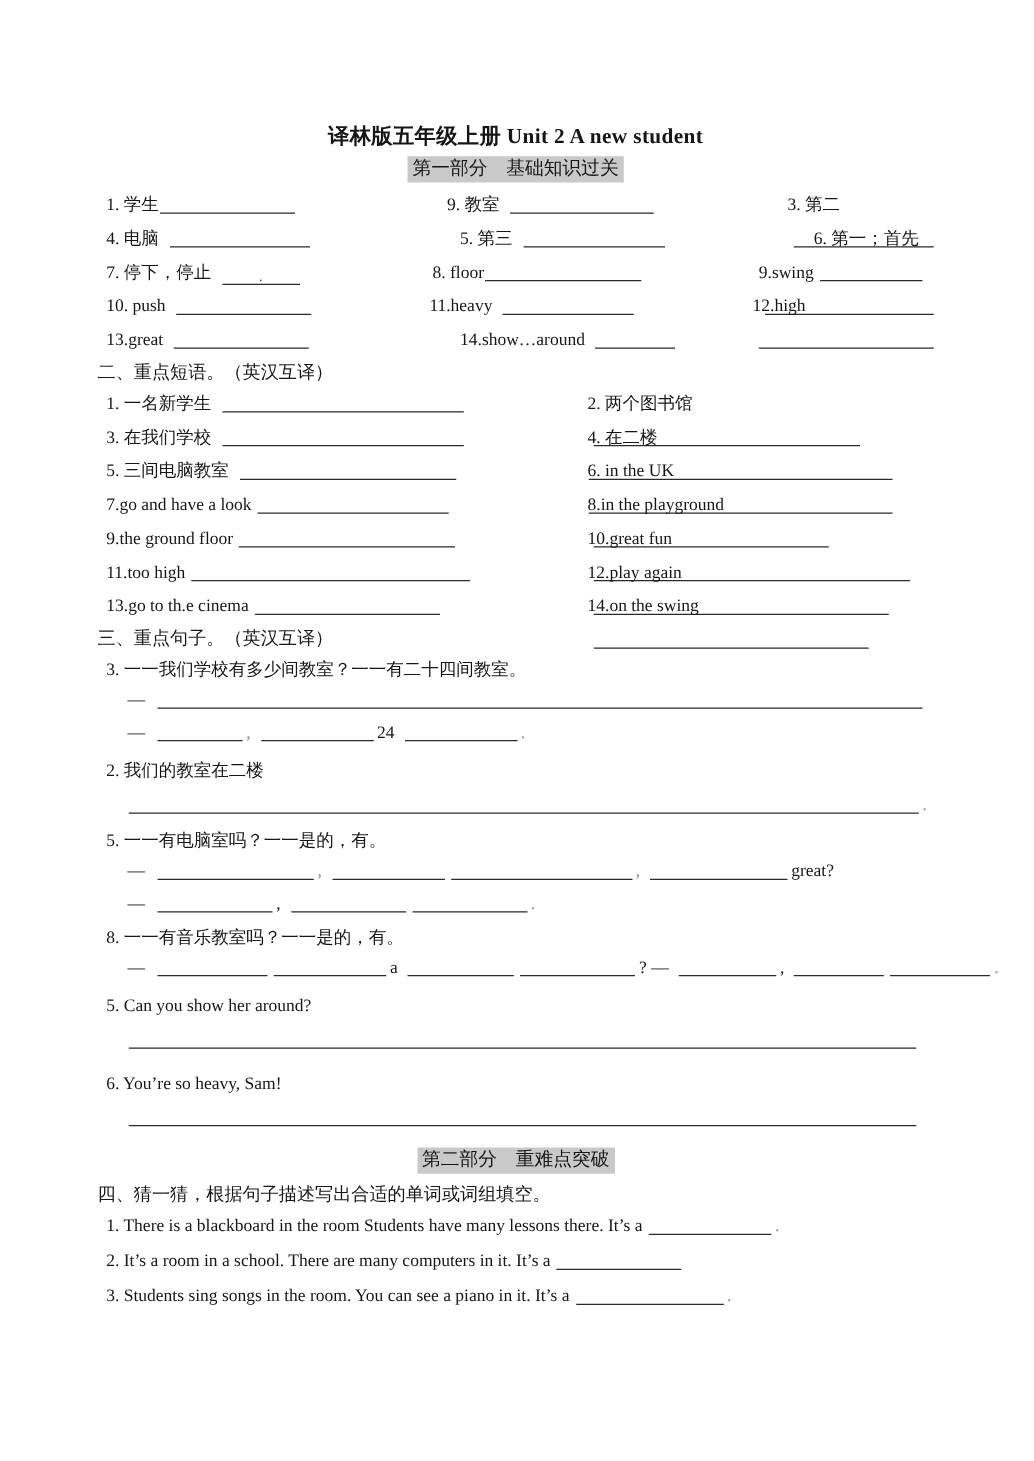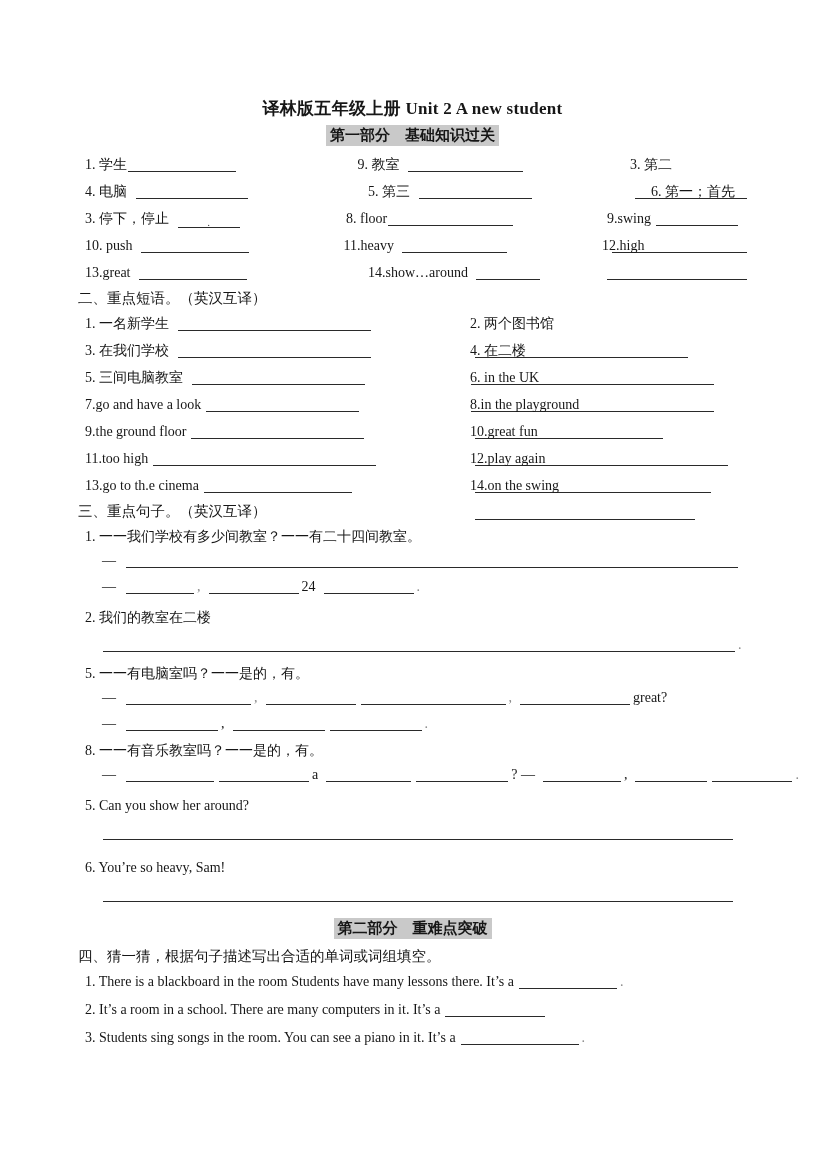--- a/index.html
+++ b/index.html
@@ -4,21 +4,21 @@
 <style>
   html,body{margin:0;padding:0;background:#e8e8e8;}
   .page{
     width:827px;height:1169px;background:#ffffff;box-sizing:border-box;
     padding:97px 80px 0 78px;margin:0 auto;
     font-family:"Liberation Serif","DejaVu Serif",serif;
     color:#161616;font-size:14px;overflow:hidden;
   }
   .title{text-align:center;font-weight:700;font-size:17px;margin-bottom:5px;letter-spacing:.3px;}
   .part-hd{text-align:center;margin:2px 0 5px;}
-  .hl{display:inline-block;background:#c9c9c9;font-weight:700;font-size:15px;padding:1px 4px;line-height:19px;}
+  .hl{display:inline-block;background:#c9c9c9;font-weight:400;font-size:15px;padding:1px 4px;line-height:19px;}
   .sec{font-size:14.5px;line-height:24px;}
   .vgrid,.pgrid{margin-left:7px;}
   .vrow,.prow{display:flex;align-items:flex-start;height:27px;line-height:27px;gap:48px;}
   .vc1,.vc2{width:235px;}
   .vc3{flex:1;}
   .pc1{width:337px;}
   .pc2{flex:1;}
   .blank{display:inline-block;border-bottom:1px solid #2a2a2a;height:12px;vertical-align:-3px;margin-left:5px;}
   .blank.nogap{margin-left:1px;}
   .dotted{text-align:center;font-size:11px;line-height:15px;color:#444;}
@@ -49,21 +49,21 @@
       <div class="vc1"><span>1. 学生</span><span class="blank nogap" style="width:108px"></span></div>
       <div class="vc2"><span>9. 教室 </span><span class="blank" style="width:115px"></span></div>
       <div class="vc3"><span>3. 第二 </span><span class="blank" style="width:112px"></span></div>
     </div>
     <div class="vrow">
       <div class="vc1"><span>4. 电脑 </span><span class="blank" style="width:112px"></span></div>
       <div class="vc2"><span>5. 第三 </span><span class="blank" style="width:113px"></span></div>
       <div class="vc3"><span>6. 第一；首先 </span><span class="blank" style="width:82px"></span></div>
     </div>
     <div class="vrow">
-      <div class="vc1"><span>3. 停下，停止 </span><span class="blank dotted" style="width:62px"><span>.</span></span></div>
+      <div class="vc1"><span>7. 停下，停止 </span><span class="blank dotted" style="width:62px"><span>.</span></span></div>
       <div class="vc2"><span>8. floor</span><span class="blank nogap" style="width:125px"></span></div>
       <div class="vc3"><span>9.swing </span><span class="blank" style="width:135px"></span></div>
     </div>
     <div class="vrow">
       <div class="vc1"><span>10. push </span><span class="blank" style="width:108px"></span></div>
       <div class="vc2"><span>11.heavy </span><span class="blank" style="width:105px"></span></div>
       <div class="vc3"><span>12.high </span><span class="blank" style="width:140px"></span></div>
     </div>
     <div class="vrow">
       <div class="vc1"><span>13.great </span><span class="blank" style="width:108px"></span></div>
@@ -101,21 +101,21 @@
     </div>
     <div class="prow">
       <div class="pc1"><span>13.go to th.e cinema</span><span class="blank" style="width:148px"></span></div>
       <div class="pc2"><span>14.on the swing </span><span class="blank" style="width:220px"></span></div>
     </div>
   </div>
 
   <div class="sec">三、重点句子。（英汉互译）</div>
 
   <div>
-    <div class="s-prompt">1. 一一我们学校有多少间教室？一一有二十四间教室。</div>
+    <div class="s-prompt">3. 一一我们学校有多少间教室？一一有二十四间教室。</div>
     <div class="ans"><span class="dash">—</span><span class="blank" style="width:612px"></span></div>
     <div class="ans"><span class="dash">—</span><span class="blank" style="width:68px"></span><span class="tok faint">,</span><span class="blank" style="width:90px"></span><span class="tok">24</span><span class="blank" style="width:90px"></span><span class="tok faint">.</span></div>
   </div>
 
   <div>
     <div class="s-prompt mt6">2. 我们的教室在二楼</div>
     <div class="ans ans-full"><span class="blank nogap" style="width:632px"></span><span class="tok faint">.</span></div>
   </div>
 
   <div>

